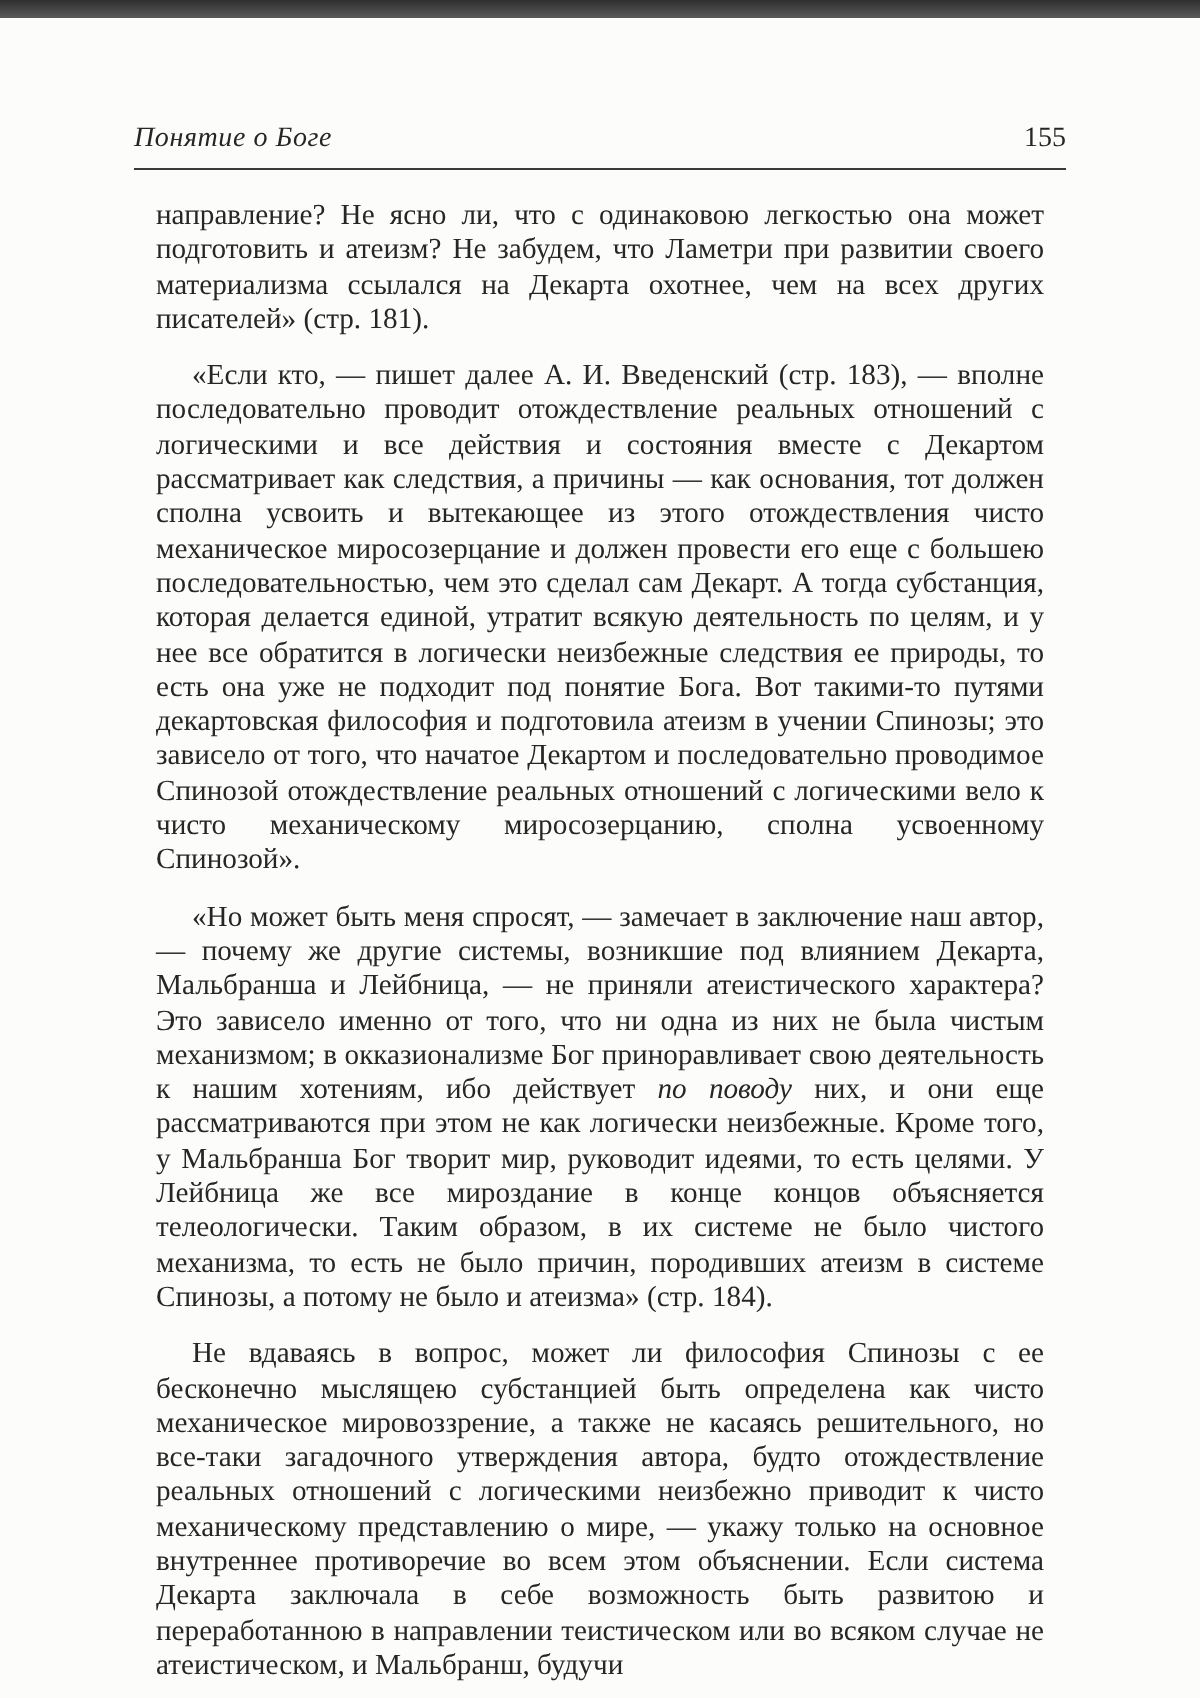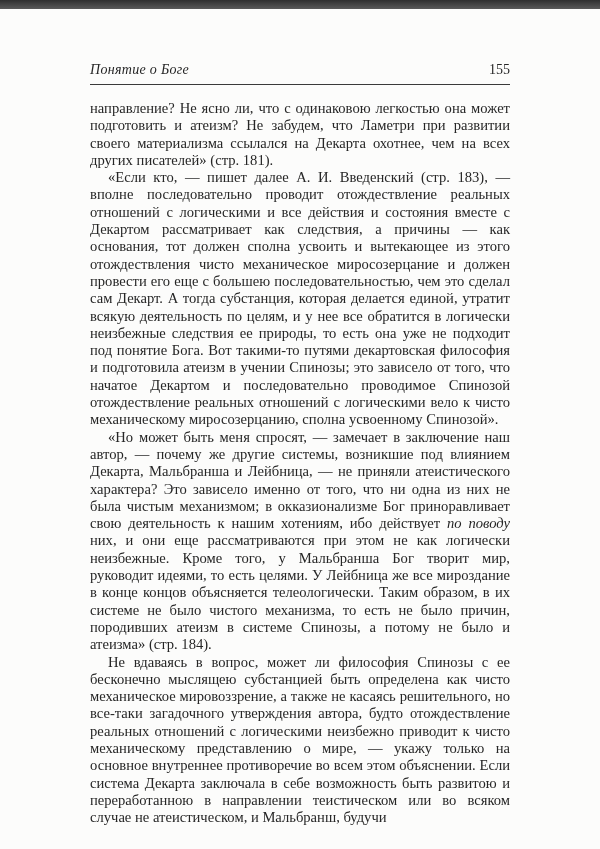--- a/index.html
+++ b/index.html
@@ -17,21 +17,21 @@
     font-family: "Liberation Serif", "DejaVu Serif", serif;
     color: #262626;
     box-sizing: border-box;
   }
   .top-strip {
     width: 100%;
     height: 9px;
     background: linear-gradient(#2f2f2f, #5a5a5a);
   }
   .content {
-    padding: 0 90px;
+    padding: 0 67px;
   }
   header.page-header {
     margin-top: 53px;
     display: flex;
     justify-content: space-between;
     align-items: baseline;
     font-size: 14px;
   }
   .running-title {
     font-style: italic;
@@ -46,21 +46,21 @@
     border-top: 1px solid #3a3a3a;
     margin: 6px 0 0 0;
   }
   main.page-body {
     margin-top: 15px;
     font-size: 14.6px;
     line-height: 17.3px;
     text-align: justify;
   }
   main.page-body p {
-    margin: 0;
+    margin: 11px;
     padding: 0;
   }
   main.page-body p.indent {
     text-indent: 18px;
   }
   main.page-body em {
     font-style: italic;
   }
 </style>
 </head>

